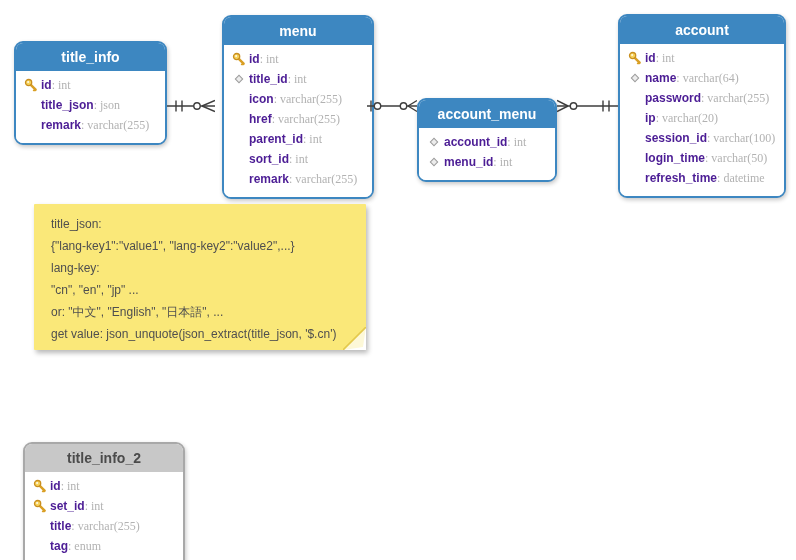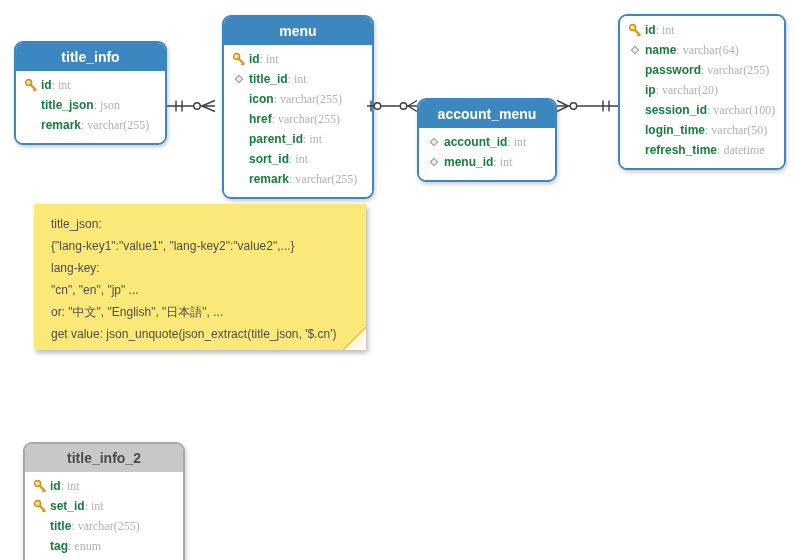--- a/index.html
+++ b/index.html
@@ -33,21 +33,21 @@
   .db-table.gray .hdr { background: #c8c8c8; color: #4b4b4b; }
   .db-table .tbody { padding: 4px 6px 8px 5px; background: #fff; }
   .row {
     display: flex;
     align-items: center;
     height: 20px;
     font-size: 12px;
     white-space: nowrap;
   }
   .icon-cell { width: 20px; display: flex; justify-content: center; align-items: center; flex: 0 0 20px; }
-  .fname { color: #15803d; font-weight: bold; }
+  .fname { color: #4c1d95; font-weight: bold; }
   .ftype { color: #b2b2b2; font-family: Liberation Serif, serif; }
 
   #table-title_info   { left: 14px;  top: 41px;  width: 153px; }
   #table-menu         { left: 222px; top: 15px;  width: 152px; }
   #table-account_menu { left: 417px; top: 66px;  width: 140px; margin-top: 32px; }
   #table-account      { left: 618px; top: 14px;  width: 168px; }
   #table-title_info_2 { left: 23px;  top: 406px; width: 162px; }
 
   
   .connector { position: absolute; top: 96px; height: 20px; }
@@ -177,20 +177,21 @@
             <rect x="2.4" y="2.4" width="5.2" height="5.2" transform="rotate(45 5 5)" fill="#ececec" stroke="#9c9c9c" stroke-width="1"></rect>
           </svg>
         </span>
         <span class="fname">menu_id</span>
         <span class="ftype">: int</span>
       </div>
     </div>
 </div>
 
 <div class="db-table blue" id="table-account">
+  <div class="hdr">account</div>
   <div class="tbody">
       <div class="row">
         <span class="icon-cell">
           <svg width="14" height="14" viewBox="0 0 14 14">
             <path d="M6.3 6.3 L11.6 11.6" stroke="#d99f25" stroke-width="2.5" stroke-linecap="round" fill="none"></path>
             <path d="M9.6 12.4 L11.4 12.4" stroke="#d99f25" stroke-width="1.6" stroke-linecap="round" fill="none"></path>
             <circle cx="4.6" cy="4.6" r="3.1" fill="#f7d35c" stroke="#c98f1f" stroke-width="1.3"></circle>
             <circle cx="4.1" cy="4.1" r="1" fill="#fffbe8"></circle>
           </svg>
         </span>

